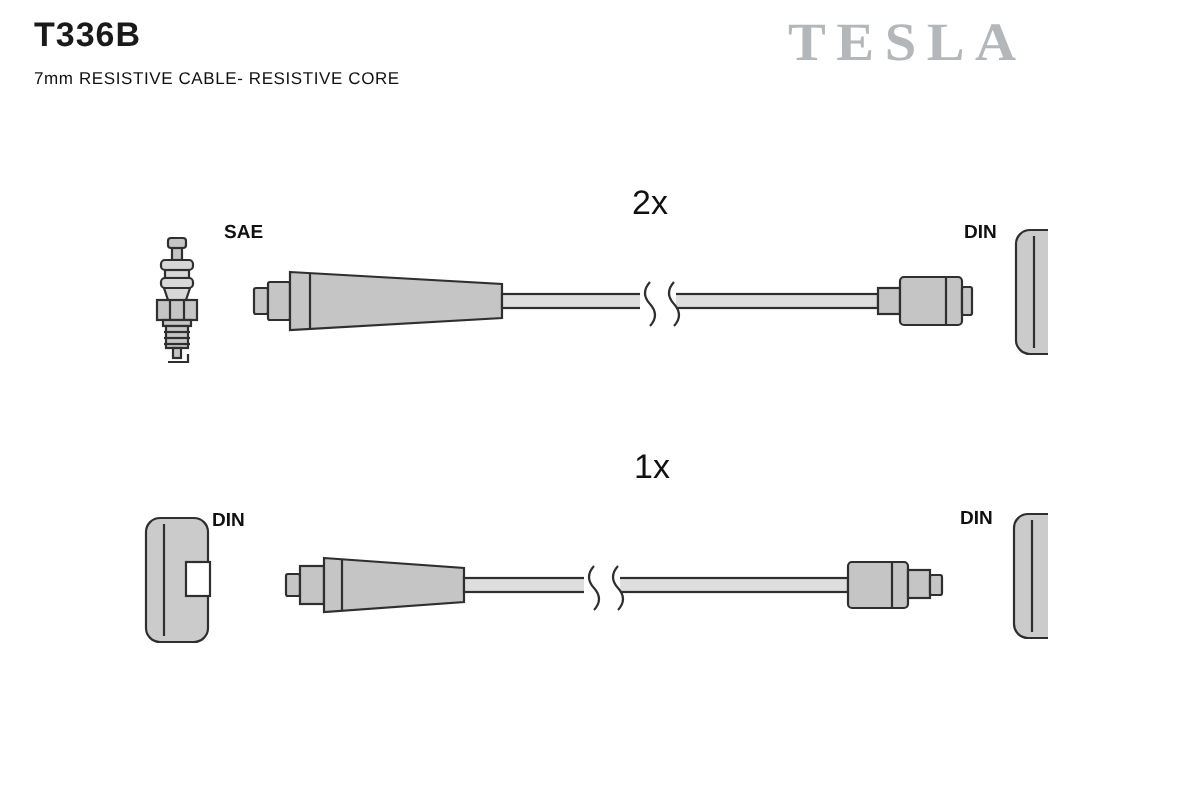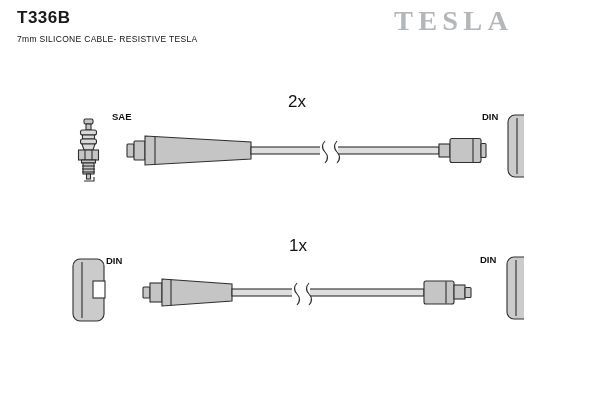--- a/index.html
+++ b/index.html
@@ -16,43 +16,43 @@
   .subtitle{left:17px;top:34px;font-size:8.5px;letter-spacing:.3px;color:#111;}
   .brand{
     left:394px;top:6px;
     font-size:27px;font-weight:bold;
     letter-spacing:5px;
     color:#b3b7ba;
     font-family:"Liberation Serif", serif;
     transform:scale(1.05,1);transform-origin:left top;
   }
   .conn-label{font-size:9.5px;font-weight:bold;color:#111;}
-  .qty-label{font-size:17px;color:#111;}
+  .qty-label{font-size:17px;color:#111;margin-left:28px;}
   .lbl-sae{left:92px;top:111px;margin-left:20px;}
   .lbl-din-tr{left:482px;top:111px;}
   .lbl-din-bl{left:106px;top:255px;}
   .lbl-din-br{left:480px;top:254px;}
   .qty-top{left:288px;top:92px;}
-  .qty-bottom{left:289px;top:236px;}
+  .qty-bottom{left:289px;top:224px;}
   svg{position:absolute;left:0;top:0;}
   .outline{stroke:#2f2f2f;stroke-width:1.1;}
   .fill-conn{fill:#c5c5c5;}
   .fill-cable{fill:#dedede;}
   .fill-din{fill:#cbcbcb;}
   .fill-rib{fill:#d8d8d8;}
   .fill-white{fill:#ffffff;}
   .noline{stroke:none;}
 </style>
 </head>
 <body>
 
 <div class="page">
 
   <div class="abs part-number">T336B</div>
-  <div class="abs subtitle">7mm SILICONE CABLE- RESISTIVE TESLA</div>
+  <div class="abs subtitle">7mm RESISTIVE CABLE- RESISTIVE CORE</div>
   <div class="abs brand">TESLA</div>
 
   <div class="abs conn-label lbl-sae">SAE</div>
   <div class="abs qty-label qty-top">2x</div>
   <div class="abs conn-label lbl-din-tr">DIN</div>
 
   <div class="abs conn-label lbl-din-bl">DIN</div>
   <div class="abs qty-label qty-bottom">1x</div>
   <div class="abs conn-label lbl-din-br">DIN</div>
 

